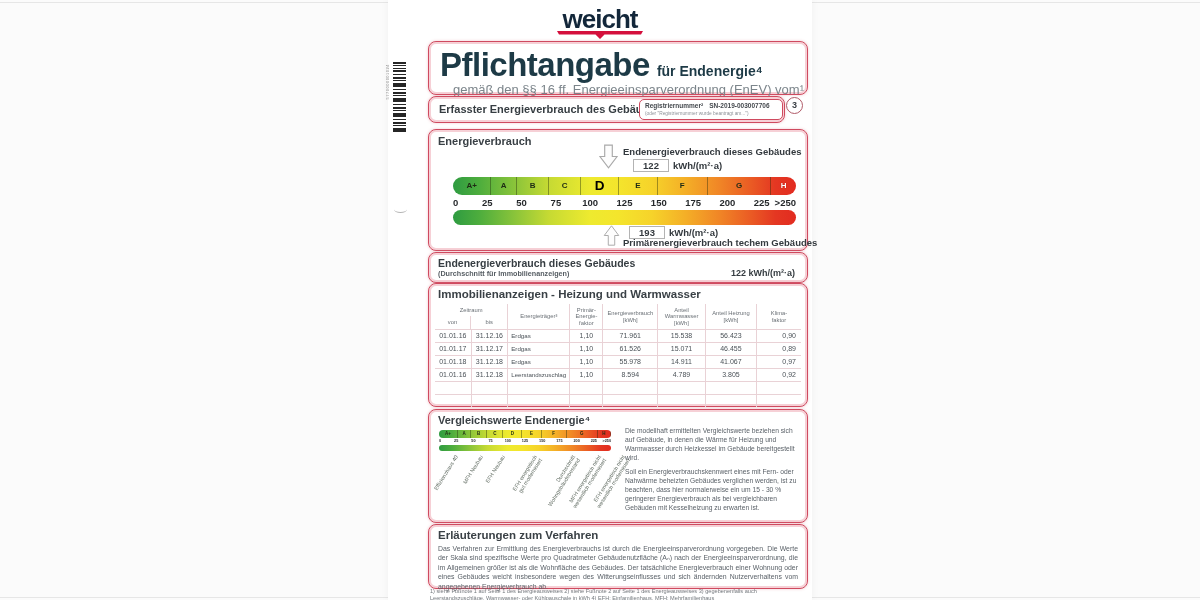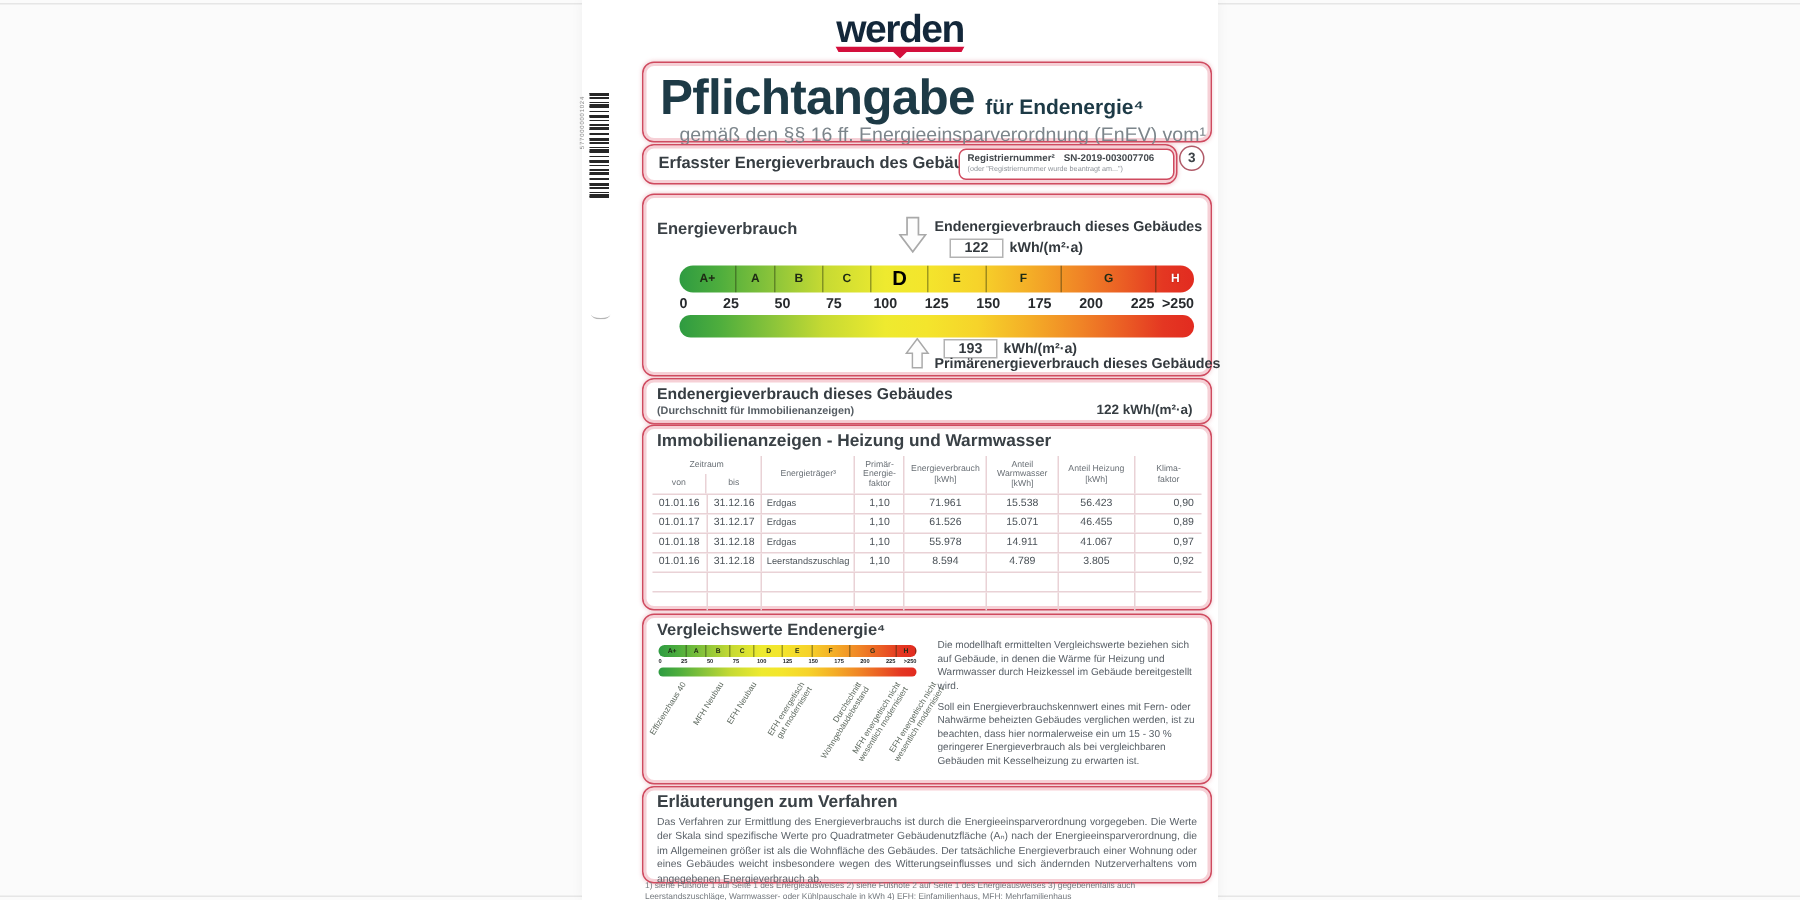--- a/index.html
+++ b/index.html
@@ -106,21 +106,21 @@
 </style>
 </head>
 <body>
 
 <div class="edge" style="top:2px;"></div>
 <div class="edge" style="top:597px;"></div>
 
 <div id="page">
 
   <div id="logo">
-    <span class="word">werden</span>
+    <span class="word">weicht</span>
     <svg width="88" height="8" viewBox="0 0 88 8">
       <path d="M1 0 H87 L85 3.6 H48.5 L44 8 L39.5 3.6 H3 Z" fill="#d40f3c"></path>
     </svg>
   </div>
 
   <div id="barcode">
     <span class="num">5770000001024</span>
   </div>
   <div id="scanmark"></div>
 
@@ -136,21 +136,21 @@
     <div class="inner">
       <div class="l1">
         <span>Registriernummer²</span><span class="no">SN-2019-003007706</span>
       </div>
       <div class="l2">(oder "Registriernummer wurde beantragt am...")</div>
     </div>
   </div>
   <div id="pagecircle">3</div>
 
   <div id="evbox" class="rbox" style="left:40px;top:129px;width:378px;height:120px;">
-    <div class="sec-title" style="left:9px;top:17px;font-size:11px;">Energieverbrauch</div>
+    <div class="sec-title" style="left:9px;top:5px;font-size:11px;">Energieverbrauch</div>
 
     <svg class="arrow" style="left:170px;top:14px;" width="19" height="25" viewBox="0 0 20 26">
       <path d="M6 1 h8 v12 h5 L10 25 L1 13 h5 Z" fill="#fdfdfd" stroke="#a9a9a9" stroke-width="1.2"></path>
     </svg>
     <div id="ev-endlabel">Endenergieverbrauch dieses Gebäudes</div>
     <div class="valrow" style="left:204px;top:29px;">
       <span class="valbox">122</span><span>kWh/(m²·a)</span>
     </div>
 
     <div id="band-letters" class="grad">
@@ -180,21 +180,21 @@
     </div>
 
     <div id="band-grad" class="grad"></div>
 
     <svg class="arrow" style="left:174px;top:95px;" width="17" height="21" viewBox="0 0 20 26">
       <path d="M10 1 L19 13 h-5 v12 h-8 V13 H1 Z" fill="#fdfdfd" stroke="#a9a9a9" stroke-width="1.2"></path>
     </svg>
     <div class="valrow" style="left:200px;top:96px;">
       <span class="valbox">193</span><span>kWh/(m²·a)</span>
     </div>
-    <div id="ev-primlabel">Primärenergieverbrauch dieses Gebäudes</div>
+    <div id="ev-primlabel">Primärenergieverbrauch techem Gebäudes</div>
   </div>
 
   <div id="sumbox" class="rbox" style="left:40px;top:252px;width:378px;height:29px;">
     <div class="t">Endenergieverbrauch dieses Gebäudes</div>
     <div class="n">(Durchschnitt für Immobilienanzeigen)</div>
     <div class="v">122 kWh/(m²·a)</div>
   </div>
 
   <div id="tabbox" class="rbox" style="left:40px;top:283px;width:378px;height:122px;">
     <div class="sec-title" style="left:9px;top:4px;font-size:11.5px;">Immobilienanzeigen - Heizung und Warmwasser</div>

